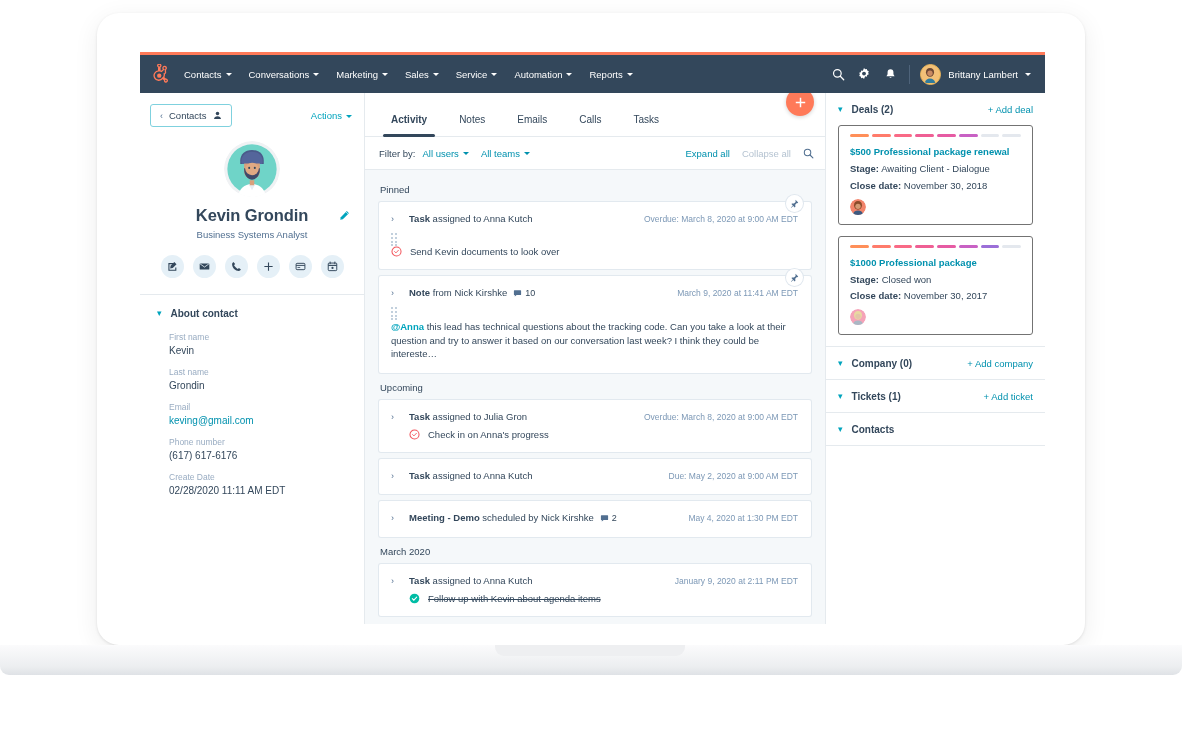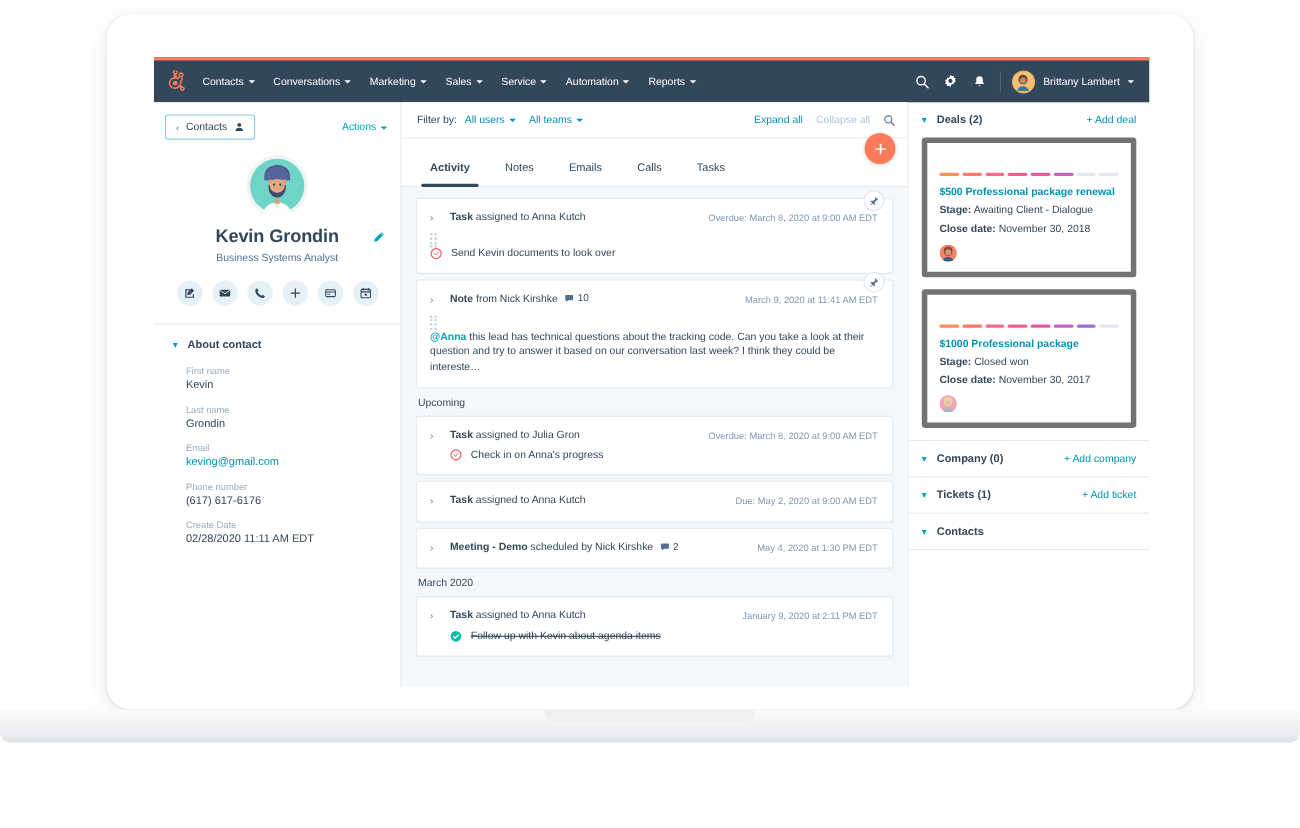--- a/index.html
+++ b/index.html
@@ -218,22 +218,22 @@
     border-left:1px solid #e5eaee;
   }
   .rc-section { border-bottom:1px solid #e5eaee; }
   .rc-head {
     display:flex; align-items:center; padding: 11px 12px 10px 12px;
   }
   .rc-title { font-size:10px; color:#33475b; font-weight:bold; margin-left:9px; }
   .rc-action { margin-left:auto; color:#0091ae; font-size:9.5px; cursor:pointer; }
   .deal-card {
     margin: 0 12px 11px 12px;
-    border:5px solid #737373; border-radius:3px;
-    padding: 27px 11px 9px 11px;
+    border:1px solid #737373; border-radius:3px;
+    padding: 8px 11px 9px 11px;
   }
   .stage-bar { display:flex; gap:3px; margin-bottom:9px; }
   .stage-seg { height:3px; flex:1; border-radius:2px; }
   .deal-name { font-size:9.5px; color:#0091ae; font-weight:bold; margin-bottom:6px; }
   .deal-prop { font-size:9.5px; color:#33475b; margin-bottom:4px; line-height:1.35; }
   .deal-prop b { font-weight:bold; }
   .deal-avatar {
     width:16px; height:16px; border-radius:50%;
     margin-top:6px; overflow:hidden; position:relative;
   }
@@ -422,55 +422,56 @@
           <div class="prop-value">(617) 617-6176</div>
         </div>
         <div class="prop">
           <div class="prop-label">Create Date</div>
           <div class="prop-value">02/28/2020 11:11 AM EDT</div>
         </div>
       </div>
     </div>
 
     <div id="center-col">
+      <div id="tabs-bar">
+        <div class="tab active"><span>Activity</span></div>
+        <div class="tab"><span>Notes</span></div>
+        <div class="tab"><span>Emails</span></div>
+        <div class="tab"><span>Calls</span></div>
+        <div class="tab"><span>Tasks</span></div>
+        <button id="fab">
+          <svg width="13" height="13" viewBox="0 0 16 16">
+              <path d="M7.1 2.2h1.8v11.6H7.1ZM2.2 7.1h11.6v1.8H2.2Z" fill="#fff"></path>
+            </svg>
+        </button>
+      </div>
+
       <div id="filter-bar">
         <span id="filter-label">Filter by:</span>
         <span class="filter-dd">
           <span>All users</span>
           <i class="caret-down"></i>
         </span>
         <span class="filter-dd">
           <span>All teams</span>
           <i class="caret-down"></i>
         </span>
         <span id="filter-right">
           <span id="expand-all">Expand all</span>
           <span id="collapse-all">Collapse all</span>
           <svg width="11" height="11" viewBox="0 0 16 16">
               <circle cx="6.6" cy="6.6" r="4.7" fill="none" stroke="#516f90" stroke-width="1.5"></circle>
               <path d="M10.2 10.2 14.4 14.4" stroke="#516f90" stroke-width="1.6" stroke-linecap="round"></path>
             </svg>
         </span>
       </div>
 
-      <div id="tabs-bar">
-        <div class="tab active"><span>Activity</span></div>
-        <div class="tab"><span>Notes</span></div>
-        <div class="tab"><span>Emails</span></div>
-        <div class="tab"><span>Calls</span></div>
-        <div class="tab"><span>Tasks</span></div>
-        <button id="fab">
-          <svg width="13" height="13" viewBox="0 0 16 16">
-              <path d="M7.1 2.2h1.8v11.6H7.1ZM2.2 7.1h11.6v1.8H2.2Z" fill="#fff"></path>
-            </svg>
-        </button>
-      </div>
-
       <div id="timeline">
 
+        <div class="group-label">Pinned</div>
 
         <div class="card">
           <div class="pin-badge">
             <svg width="9" height="9" viewBox="0 0 16 16">
                 <path d="M9.8 1.4 14.6 6.2l-1.4 1.4-1-.3-3 3 .4 3.4-1.2 1.2-2.6-2.6-3.4 3.4-.7-.7 3.4-3.4L2.5 9l1.2-1.2 3.4.4 3-3-.3-1Z" fill="#516f90"></path>
               </svg>
           </div>
           <div class="card-row1">
             <span class="caret-right">›</span>
             <span class="card-title"><b>Task</b><span> assigned to Anna Kutch</span></span>

